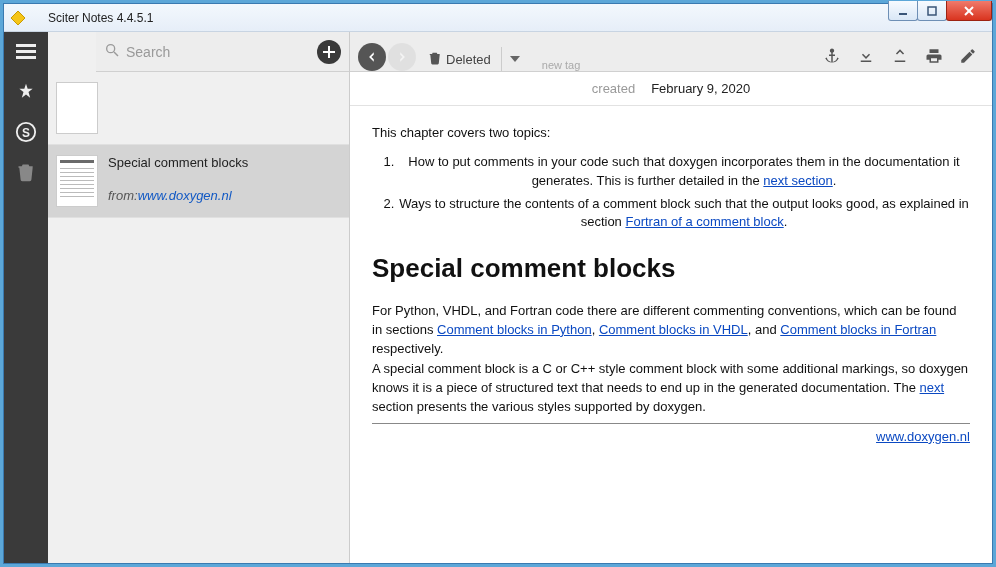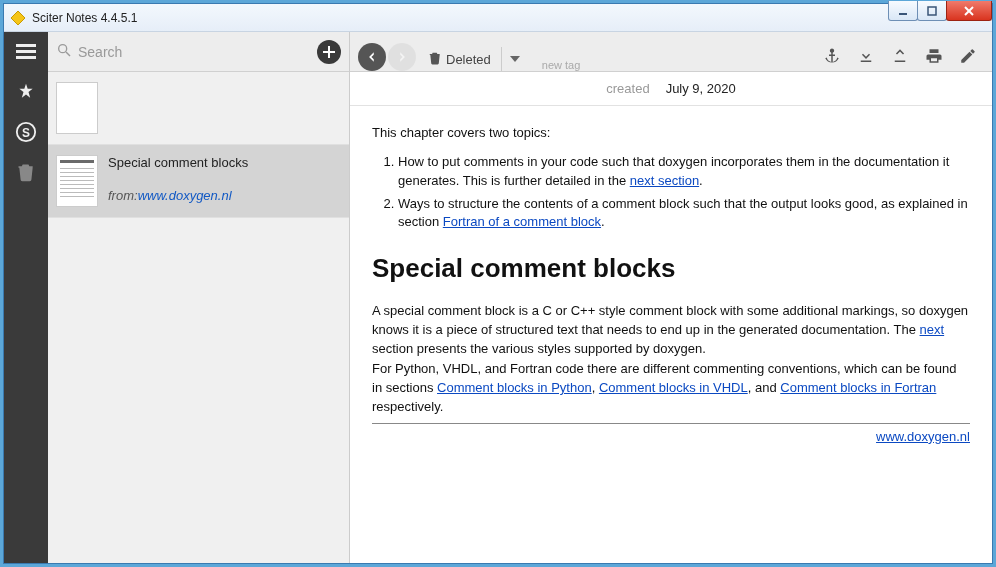--- a/index.html
+++ b/index.html
@@ -23,20 +23,21 @@
   }
   
   .titlebar {
     height: 28px;
     background: linear-gradient(#f3f8fd,#e6eef8);
     display: flex;
     align-items: center;
     padding: 0 2px 0 6px;
     border-bottom: 1px solid #c8d4e2;
     position: relative;
+    gap: 16px;
   }
   .titlebar .app-icon {
     width: 16px; height: 16px; margin-right: 6px;
     display: inline-flex; align-items: center; justify-content: center;
   }
   .titlebar .title { font-size: 12px; color: #222; }
   .win-controls { position: absolute; top: -3px; right: 0; display: flex; }
   .win-btn {
     width: 30px; height: 20px;
     background: linear-gradient(#f7fbff,#d9e7f6);
@@ -70,20 +71,21 @@
   .rail-btn svg { fill: #ddd; }
   .note-list {
     width: 302px; background: #f0f0f0;
     display: flex; flex-direction: column;
     border-right: 1px solid #ccc;
   }
   .search-row {
     height: 40px; display: flex; align-items: center;
     padding: 0 8px; border-bottom: 1px solid #d0d0d0;
     background: #ededed;
+    margin-left: 48px;
   }
   .search-row .mag { color: #9a9a9a; margin-right: 6px; }
   .search-input {
     flex: 1; border: none; background: transparent;
     font-size: 14px; color: #666; outline: none;
   }
   .search-input::placeholder { color: #999; }
   .add-btn {
     width: 24px; height: 24px; border-radius: 50%;
     background: #3a3a3a; color: #fff;
@@ -164,21 +166,21 @@
   .meta-row .value { color: #222; }
   .document {
     flex: 1; overflow: auto; padding: 16px 22px;
     font-family: Verdana, Geneva, sans-serif;
     font-size: 13px; color: #111; line-height: 1.45;
   }
   .document a { color: #0b49c2; text-decoration: underline; }
   .document h1 { font-size: 26px; font-weight: bold; margin: 18px 0 14px; }
   .document h2 { font-size: 18px; margin: 20px 0 4px; }
   .document ol { margin: 10px 0 12px 26px; }
-  .document ol li { margin-bottom: 4px; }
+  .document ol li { margin-bottom: 4px; text-align: center; }
   .document p { margin: 2px 0; }
   .document hr { border: none; border-top: 1px solid #888; margin-top: 6px; }
   .right-link { text-align: right; margin-top: 4px; }
   .right-link a { color: #0b49c2; }
 </style>
 </head>
 <body>
 
 <div class="window">
   <div class="titlebar">
@@ -319,32 +321,32 @@
         </div>
         <div class="tbtn">
           <svg width="18" height="18" viewBox="0 0 24 24">
               <path fill="#555" d="M3 17.25V21h3.75l11-11-3.75-3.75-11 11zM20.7 7a1 1 0 000-1.4l-2.3-2.3a1 1 0 00-1.4 0L15 5.3 18.7 9 20.7 7z"></path>
             </svg>
         </div>
       </div>
 
       <div class="meta-row">
         <span class="label">created</span>
-        <span class="value">July 9, 2020</span>
+        <span class="value">February 9, 2020</span>
       </div>
 
       <div class="document">
         <p>This chapter covers two topics:</p>
         <ol>
           <li><span>How to put comments in your code such that doxygen incorporates them in the documentation it generates. This is further detailed in the </span><a href="#">next section</a><span>.</span></li>
           <li><span>Ways to structure the contents of a comment block such that the output looks good, as explained in section </span><a href="#">Fortran of a comment block</a><span>.</span></li>
         </ol>
         <h1>Special comment blocks</h1>
+        <p><span>For Python, VHDL, and Fortran code there are different commenting conventions, which can be found in sections </span><a href="#">Comment blocks in Python</a><span>, </span><a href="#">Comment blocks in VHDL</a><span>, and </span><a href="#">Comment blocks in Fortran</a><span> respectively.</span></p>
         <p><span>A special comment block is a C or C++ style comment block with some additional markings, so doxygen knows it is a piece of structured text that needs to end up in the generated documentation. The </span><a href="#">next</a><span> section presents the various styles supported by doxygen.</span></p>
-        <p><span>For Python, VHDL, and Fortran code there are different commenting conventions, which can be found in sections </span><a href="#">Comment blocks in Python</a><span>, </span><a href="#">Comment blocks in VHDL</a><span>, and </span><a href="#">Comment blocks in Fortran</a><span> respectively.</span></p>
         <hr>
         <div class="right-link">
           <a href="#">www.doxygen.nl</a>
         </div>
       </div>
     </div>
   </div>
 </div>
 
 </body></html>

